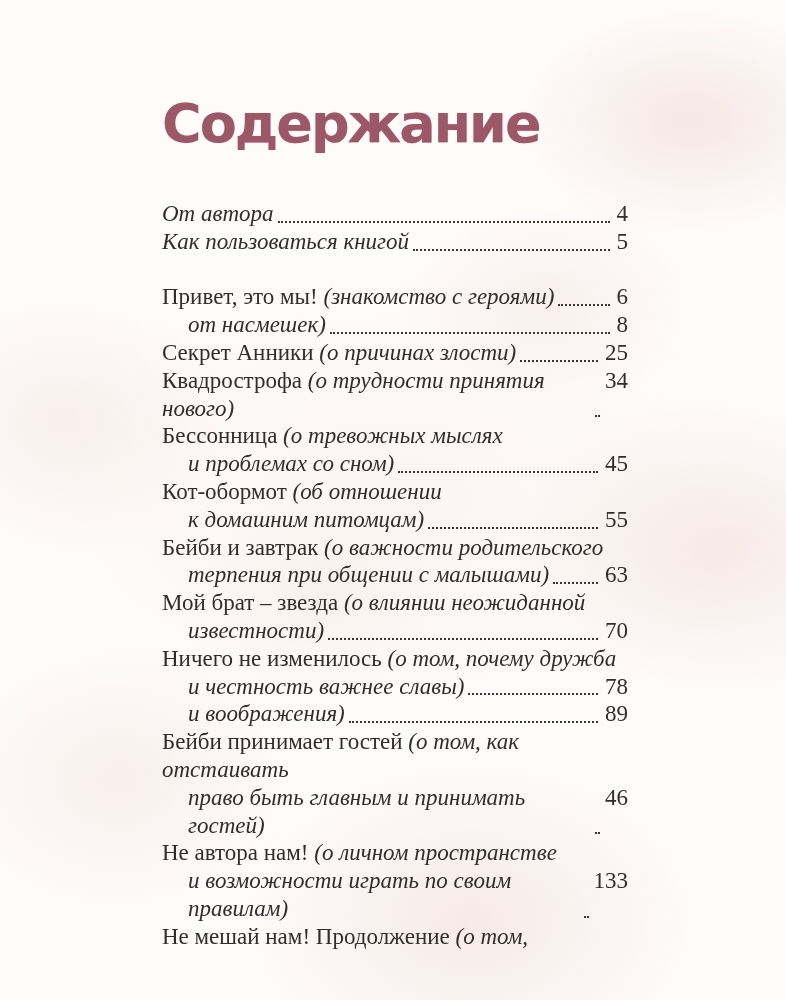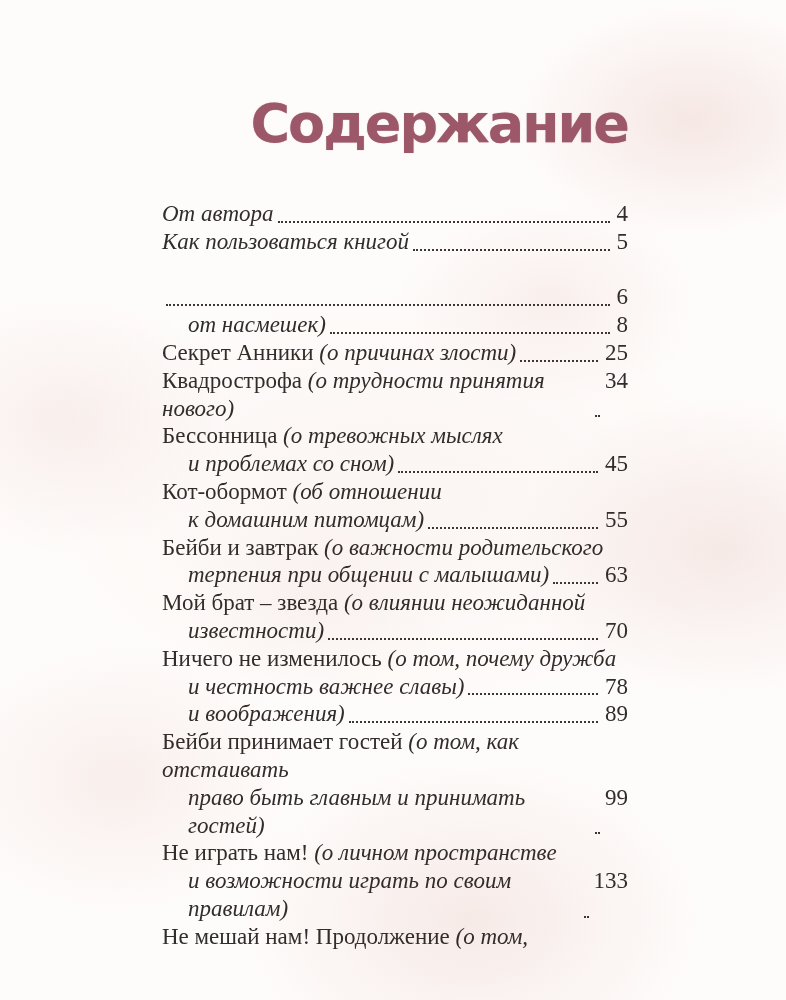--- a/index.html
+++ b/index.html
@@ -23,21 +23,21 @@
       radial-gradient(ellipse 220px 150px at 70% 30%, rgba(238,211,205,0.30), transparent 70%),
       radial-gradient(ellipse 240px 190px at 8% 42%, rgba(236,206,199,0.28), transparent 70%),
       radial-gradient(ellipse 300px 220px at 92% 55%, rgba(233,201,194,0.35), transparent 70%),
       radial-gradient(ellipse 260px 200px at 15% 78%, rgba(238,211,204,0.33), transparent 70%),
       radial-gradient(ellipse 340px 240px at 60% 92%, rgba(234,205,198,0.38), transparent 70%),
       radial-gradient(ellipse 200px 140px at 40% 60%, rgba(240,218,212,0.25), transparent 70%),
       radial-gradient(ellipse 500px 300px at 50% 50%, rgba(248,238,234,0.5), transparent 80%);
   }
   h1.title {
     margin: 0 0 40px 0;
-    text-align: right;
+    text-align: left;
     font-family: "DejaVu Sans", sans-serif;
     font-weight: bold;
     font-size: 54px;
     line-height: 72px;
     letter-spacing: -2px;
     color: #9c5869;
     text-shadow: 0 0 1px rgba(156,88,105,0.55);
   }
   .toc { font-size: 23px; line-height: 27.8px; }
   .entry { margin: 0; }
@@ -72,20 +72,21 @@
       </div>
       <div class="entry">
         <div class="line">
           <span class="txt"><span class="seg i">Как пользоваться книгой</span></span>
           <span class="leader"></span>
           <span class="pnum">5</span>
         </div>
       </div>
       <div class="entry gap-before">
         <div class="line">
+          <span class="txt"><span class="seg">Привет, это мы! </span><span class="seg i">(знакомство с героями)</span></span>
           <span class="leader"></span>
           <span class="pnum">6</span>
         </div>
       </div>
       <div class="entry">
         <div class="line cont">
           <span class="txt"><span class="seg i">от насмешек)</span></span>
           <span class="leader"></span>
           <span class="pnum">8</span>
         </div>
@@ -161,26 +162,26 @@
           <span class="pnum">89</span>
         </div>
       </div>
       <div class="entry">
         <div class="line">
           <span class="txt"><span class="seg">Бейби принимает гостей </span><span class="seg i">(о том, как отстаивать</span></span>
         </div>
         <div class="line cont">
           <span class="txt"><span class="seg i">право быть главным и принимать гостей)</span></span>
           <span class="leader"></span>
-          <span class="pnum">99</span>
+          <span class="pnum">46</span>
         </div>
       </div>
       <div class="entry">
         <div class="line">
-          <span class="txt"><span class="seg">Не играть нам! </span><span class="seg i">(о личном пространстве</span></span>
+          <span class="txt"><span class="seg">Не автора нам! </span><span class="seg i">(о личном пространстве</span></span>
         </div>
         <div class="line cont">
           <span class="txt"><span class="seg i">и возможности играть по своим правилам)</span></span>
           <span class="leader"></span>
           <span class="pnum">133</span>
         </div>
       </div>
       <div class="entry">
         <div class="line">
           <span class="txt"><span class="seg">Не мешай нам! Продолжение </span><span class="seg i">(о том,</span></span>

